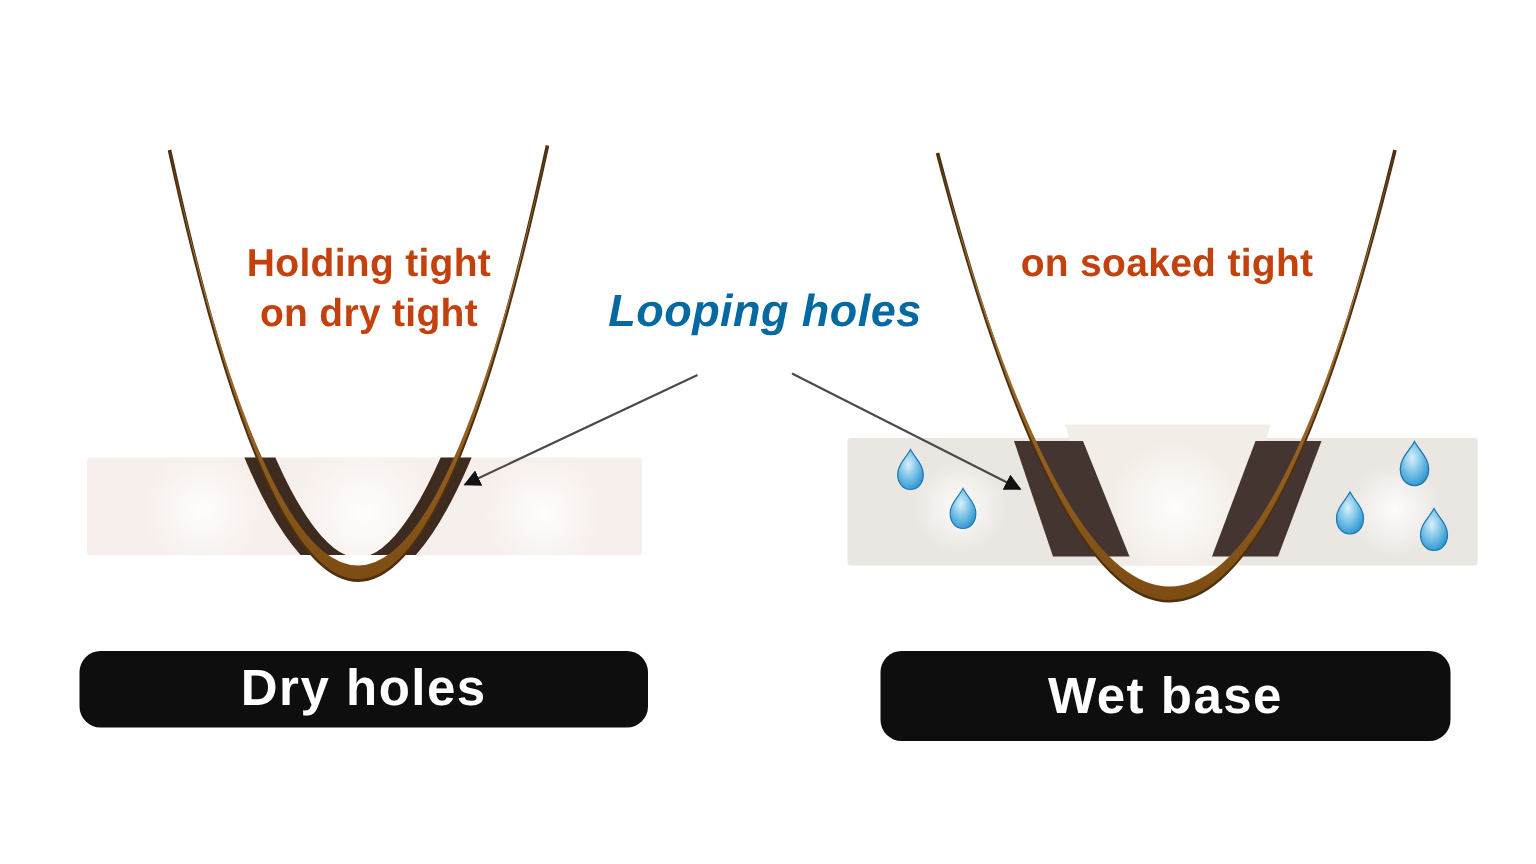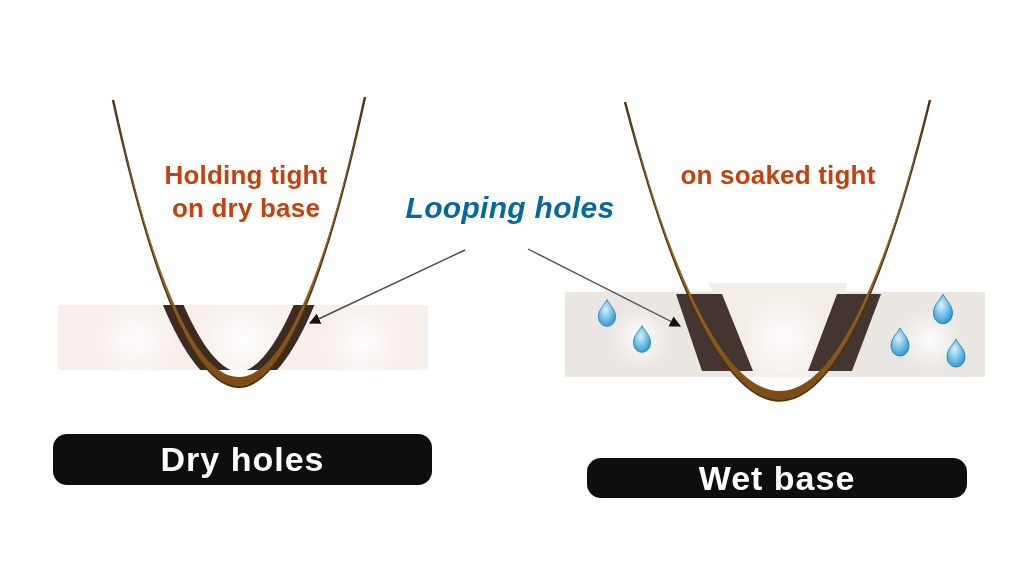--- a/index.html
+++ b/index.html
@@ -19,21 +19,21 @@
     position:absolute;left:510px;top:191px;transform:translateX(-50%);
     font-size:30px;font-weight:700;font-style:italic;color:#0369a1;
     letter-spacing:.3px;white-space:nowrap;
   }
   .pill{
     position:absolute;background:#0e0e0e;color:#ffffff;border-radius:14px;
     display:flex;align-items:center;justify-content:center;
     font-size:34px;font-weight:700;letter-spacing:1px;white-space:nowrap;
   }
   .pill-dry{left:53px;top:434px;width:379px;height:51px;}
-  .pill-wet{left:587px;top:434px;width:380px;height:40px;margin-top:24px;}
+  .pill-wet{left:587px;top:434px;width:380px;height:60px;}
 </style>
 </head>
 <body>
 
 <div class="stage">
 
   <svg width="1024" height="576" viewBox="0 0 1024 576">
     <defs>
       <linearGradient id="cordGrad" x1="0" y1="0" x2="0" y2="1">
         <stop offset="0" stop-color="#b78c50"></stop>
@@ -93,21 +93,21 @@
         <use href="#dropShape" transform="translate(956,353)"></use>
       </g>
     </g>
 
     <line x1="465" y1="250" x2="310" y2="323" stroke-width="1.4" marker-end="url(#arrowhead)" stroke="#4a4a4a"></line>
     <line x1="528" y1="249" x2="680" y2="326" stroke-width="1.4" marker-end="url(#arrowhead)" stroke="#4a4a4a"></line>
   </svg>
 
   <div class="caption caption-dry">
     <div>Holding tight</div>
-    <div>on dry base</div>
+    <div>on dry tight</div>
   </div>
 
   <div class="caption caption-wet">
     <div>on soaked tight</div>
   </div>
 
   <div class="center-label">Looping holes</div>
 
   <div class="pill pill-dry">
     <span>Dry holes</span>

